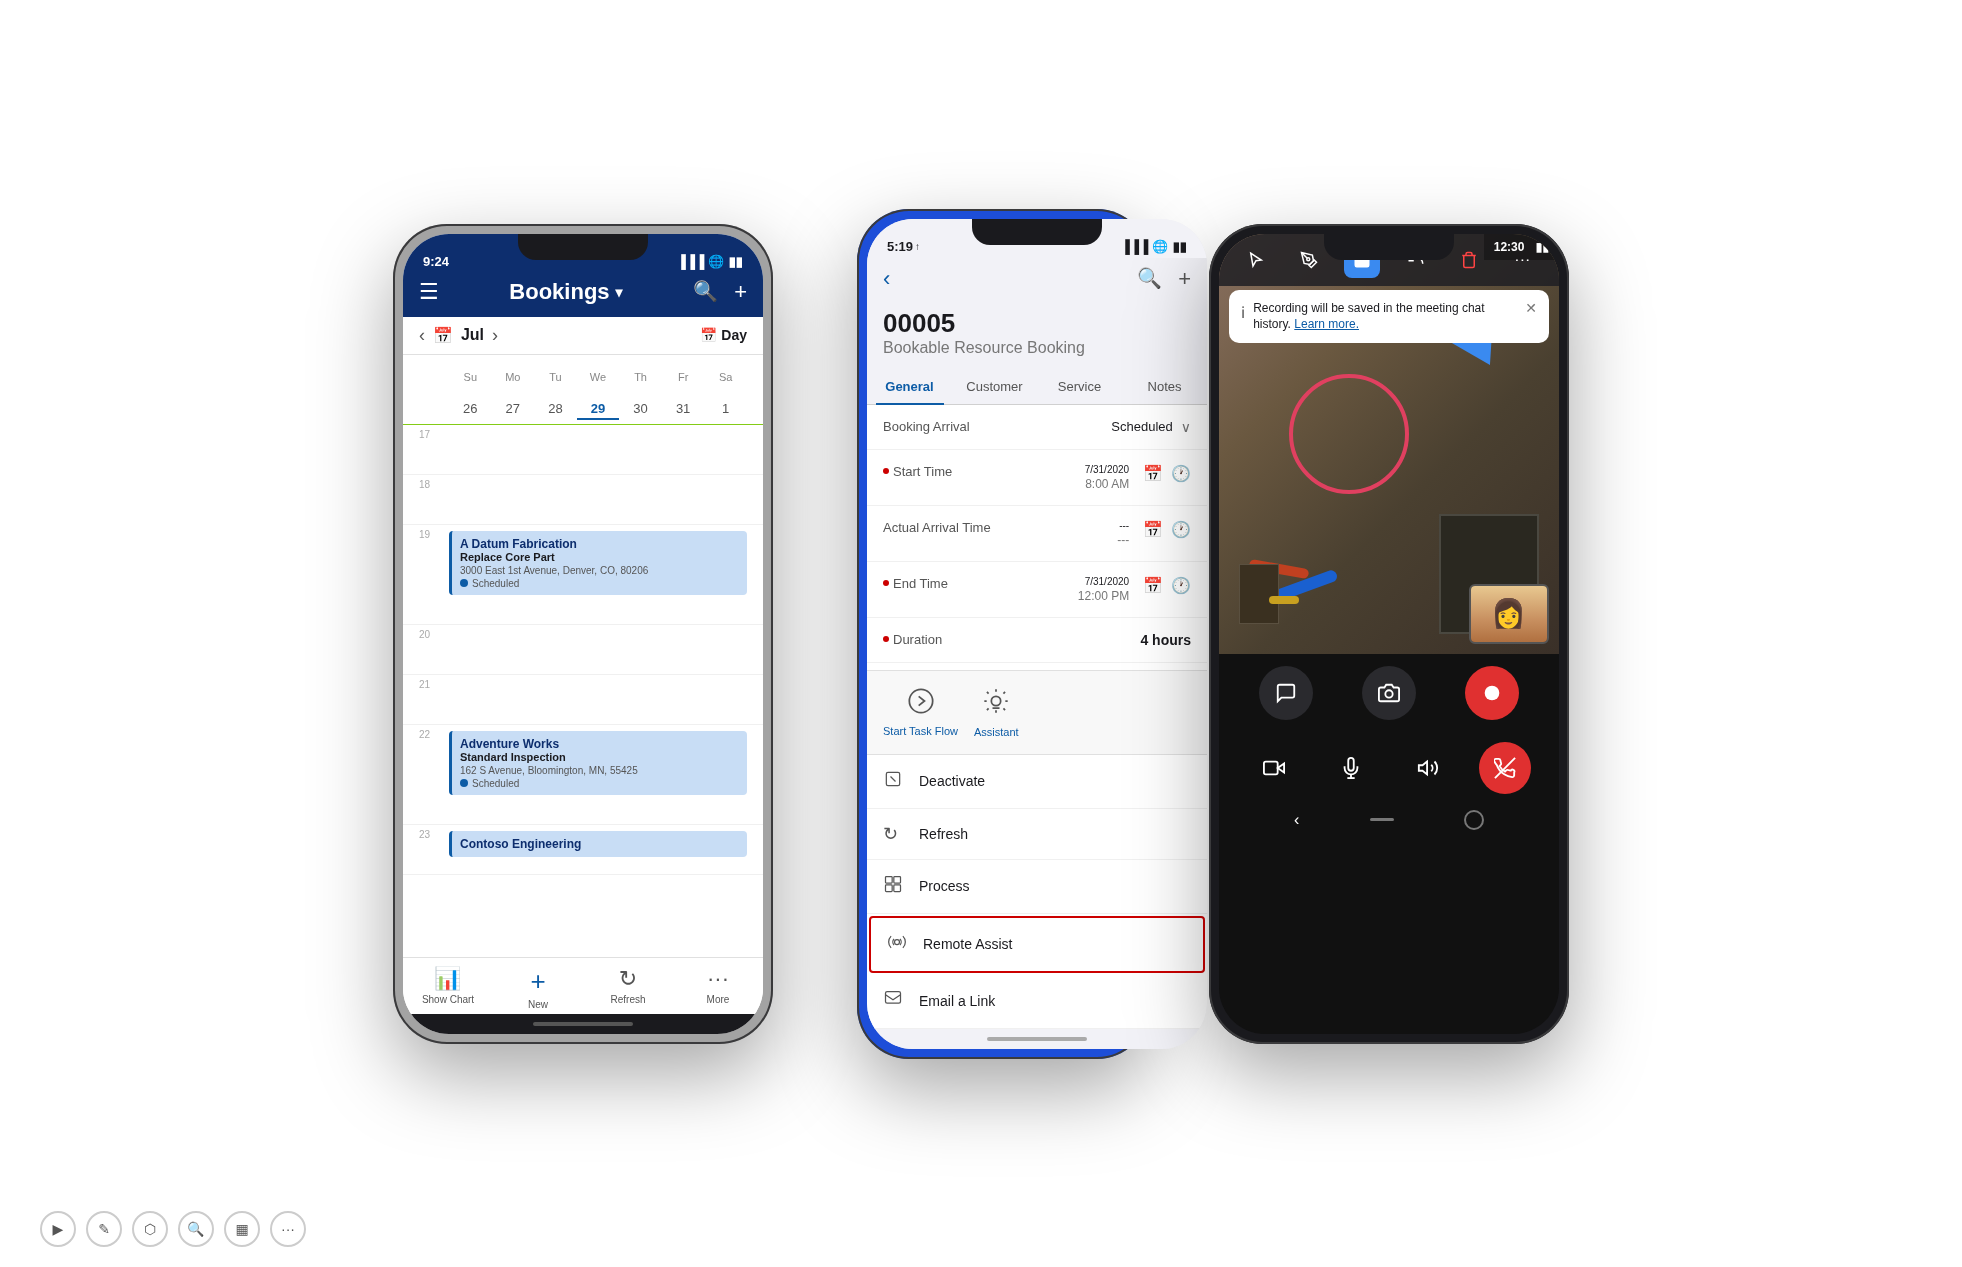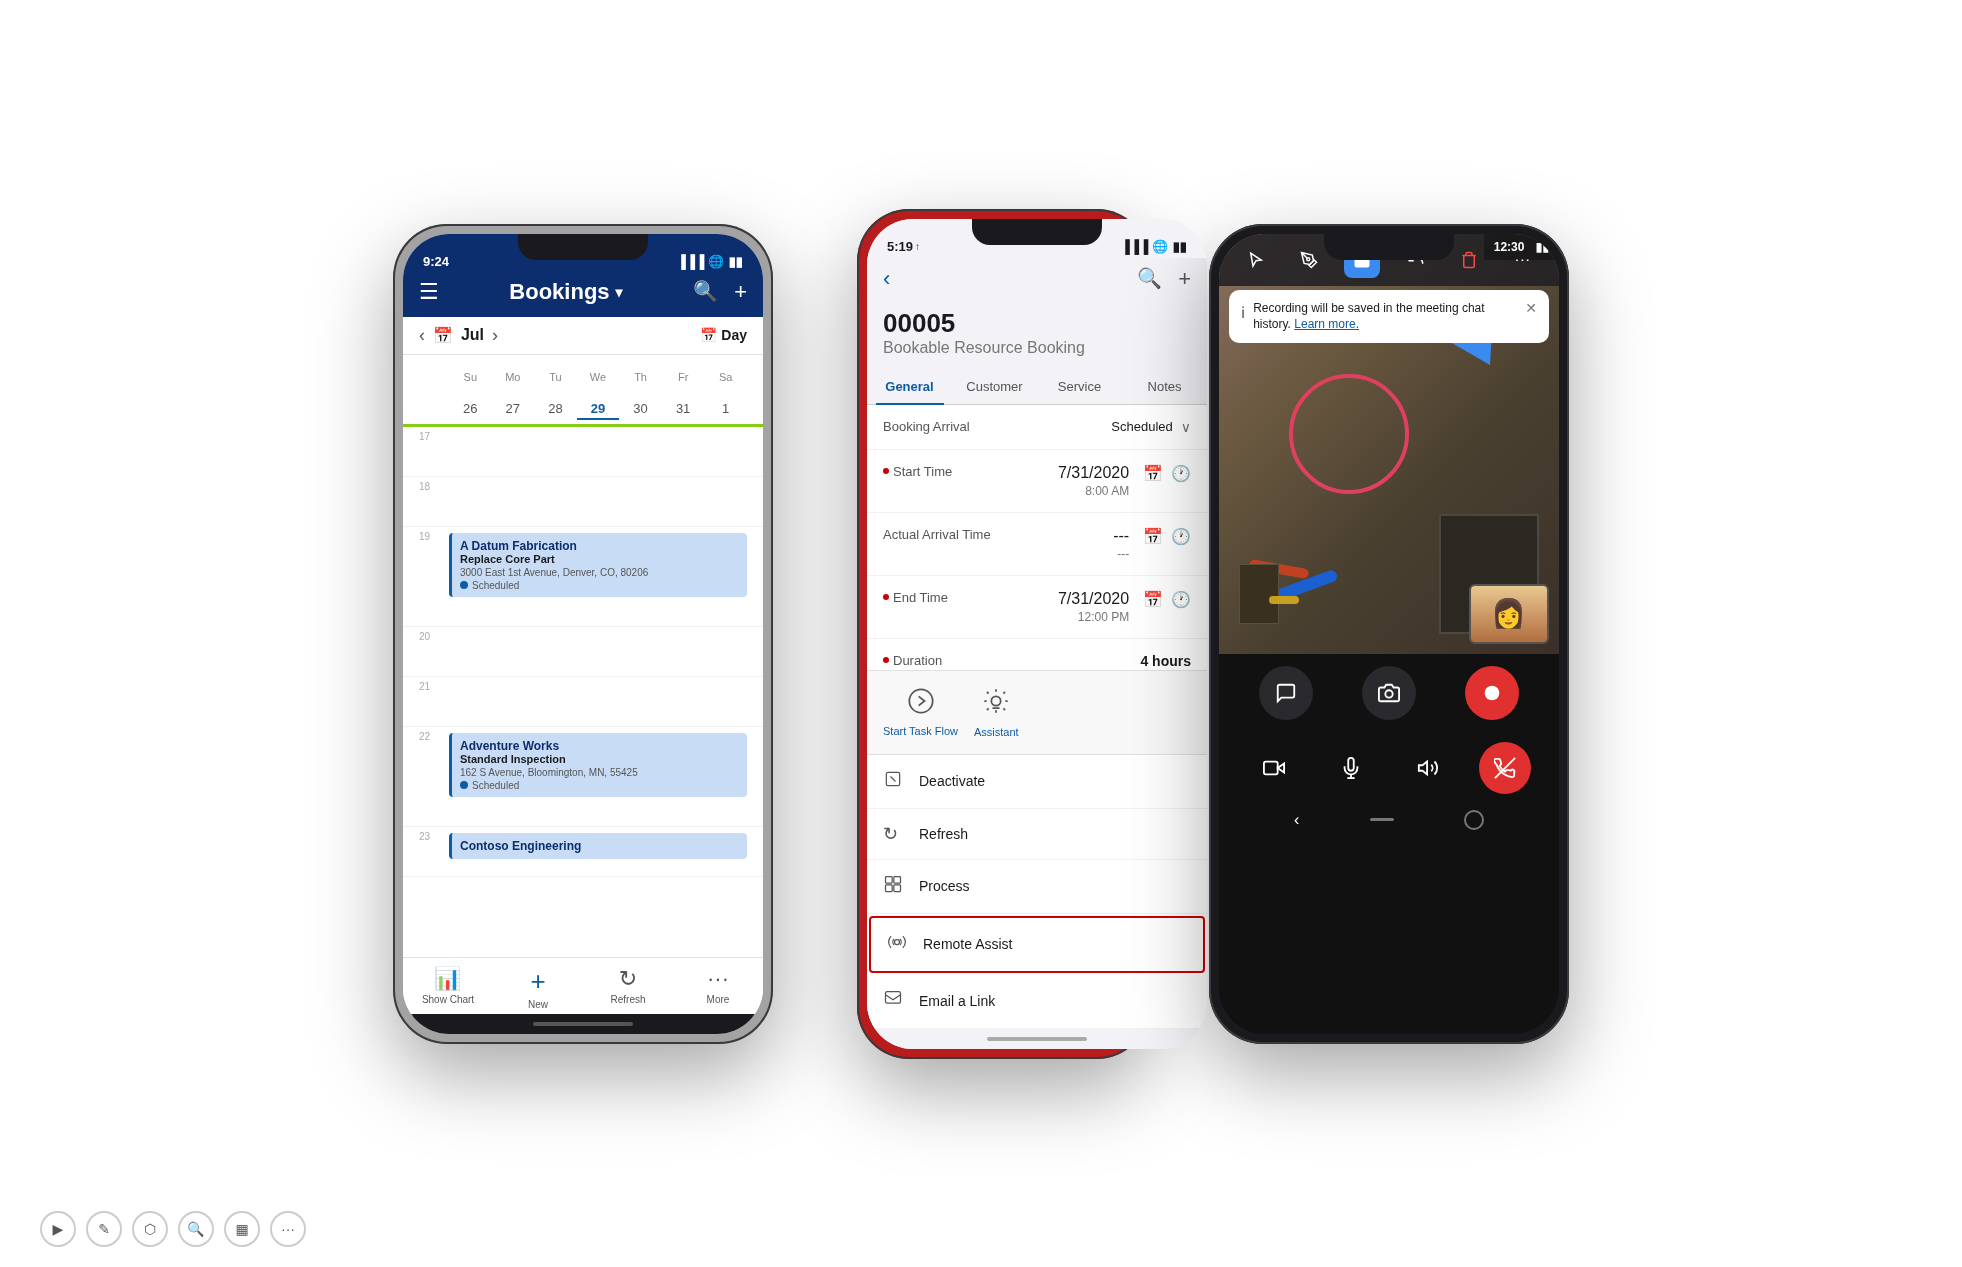--- a/index.html
+++ b/index.html
@@ -122,21 +122,21 @@
       background: #fff;
     }
     .weekday-cell { text-align: center; font-size: 11px; color: #888; padding: 4px 0; }
     .weekday-cell:first-child { color: transparent; }
 
     .week-dates {
       display: grid;
       grid-template-columns: 30px repeat(7, 1fr);
       padding: 0 16px 4px;
       background: #fff;
-      border-bottom: 3px solid #84cc16;
+      border-bottom: 1px solid #84cc16;
     }
     .date-cell {
       text-align: center;
       font-size: 13px;
       color: #555;
       padding: 2px 0;
     }
     .date-cell.empty { color: transparent; }
     .date-cell.selected-day { font-weight: 700; color: #0d5ca6; border-bottom: 2px solid #0d5ca6; }
 
@@ -184,21 +184,21 @@
       font-size: 10px;
       color: #555;
     }
     .bottom-nav-icon { font-size: 22px; color: #555; }
 
     
     .phone-2 {
       width: 292px;
       height: 850px;
       border-radius: 52px;
-      background: #b91c1c;
+      background: #1d4ed8;
       margin-left: 24px;
     }
     .phone-2-inner {
       top: 10px; left: 10px;
       width: 340px;
       height: 830px;
     }
 
     .phone-2 .status-bar {
       background: #f2f2f7;
@@ -260,21 +260,21 @@
       display: flex;
       align-items: flex-start;
       padding: 14px 16px;
       border-bottom: 1px solid #f0f0f0;
       justify-content: space-between;
     }
     .field-label { font-size: 13px; color: #555; flex: 0 0 140px; display: flex; align-items: center; gap: 4px; }
     .required-dot { width: 6px; height: 6px; background: #c00; border-radius: 50%; display: inline-block; }
     .field-value { font-size: 13px; color: #1a1a1e; flex: 1; text-align: right; }
     .field-value-block { display: flex; flex-direction: column; align-items: flex-end; gap: 2px; }
-    .field-value-date { font-size: 16px; color: #1a1a1e; }
+    .field-value-date { font-size: 10px; color: #1a1a1e; }
     .field-value-time { font-size: 12px; color: #777; }
     .field-icons { display: flex; gap: 8px; align-items: flex-start; margin-left: 8px; }
     .field-icon { font-size: 16px; color: #777; }
     .dropdown-arrow { font-size: 14px; color: #777; }
 
     .field-value.bold { font-weight: 700; font-size: 14px; }
 
     .action-buttons {
       display: flex;
       padding: 16px;

